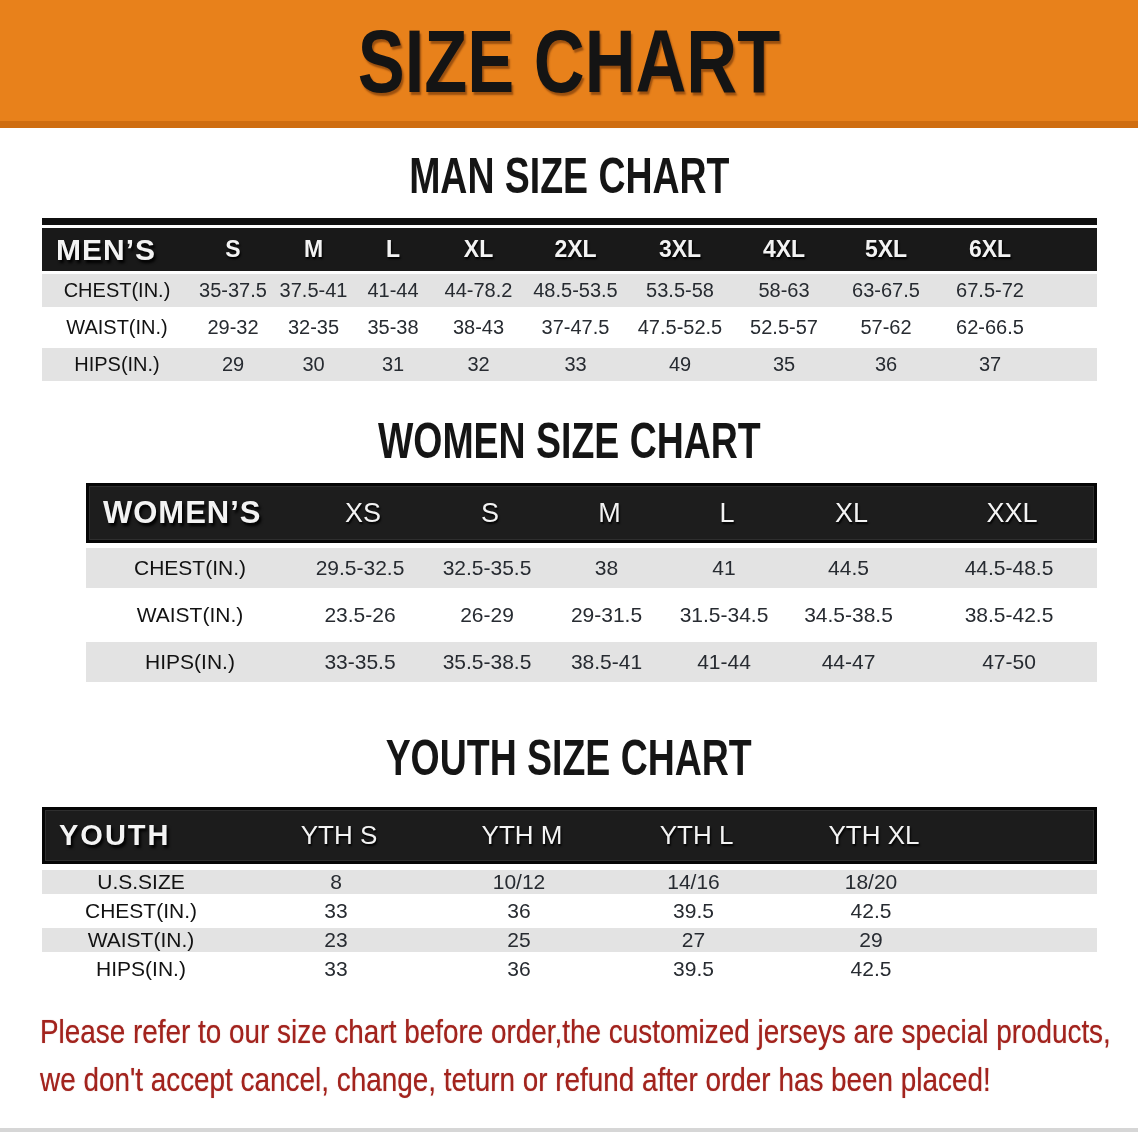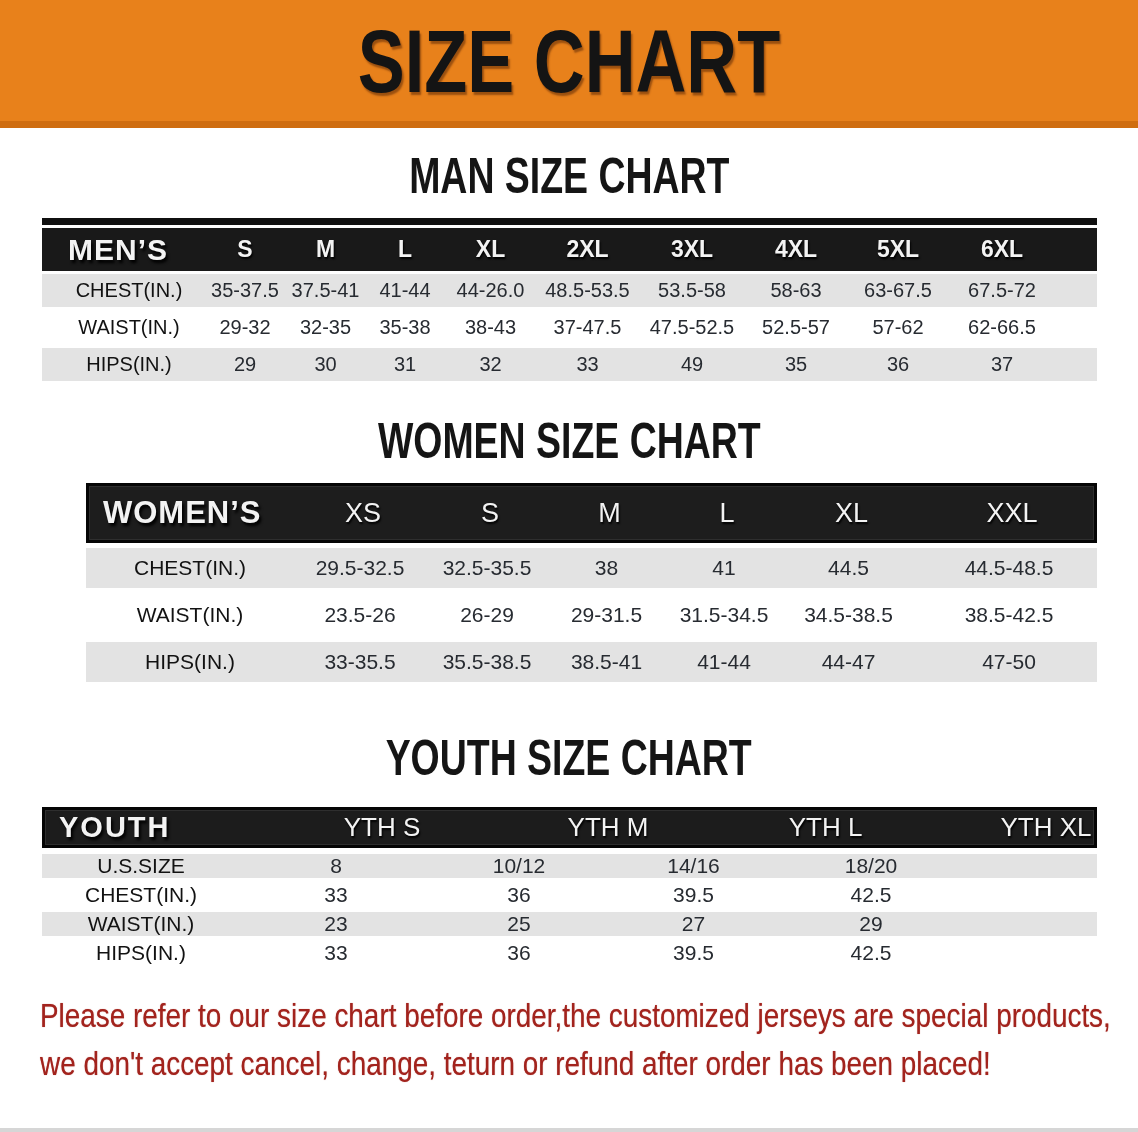--- a/index.html
+++ b/index.html
@@ -22,30 +22,30 @@
   .title-man{margin-top:24px;}
   .title-women{margin-top:36px;}
   .title-youth{margin-top:52px;}
 
   .sizetable{width:1055px;margin-left:42px;}
   .t-men{margin-top:18px;border-top:7px solid #101010;padding-top:3px;}
   .t-women{margin-top:18px;}
   .t-youth{margin-top:25px;}
 
   .grid{display:grid;align-items:center;}
-  .cols-men{grid-template-columns:150px 82px 79px 80px 91px 103px 106px 102px 102px 106px 1fr;padding-left:12px;}
+  .cols-men{grid-template-columns:150px 82px 79px 80px 91px 103px 106px 102px 102px 106px 1fr;}
   .cols-women{grid-template-columns:208px 132px 122px 117px 118px 131px 190px 1fr;margin-left:44px;}
   .cols-youth{grid-template-columns:198px 192px 174px 175px 180px 1fr;}
 
   .band{background:var(--band);color:#f3f3f3;}
   .band-men{height:43px;}
   .band-women{height:60px;border:3px solid var(--band-border);background:#1d1d1d;
     box-shadow:inset 0 0 0 1px #2e2e2e;}
-  .band-youth{height:41px;border:3px solid var(--band-border);background:#1c1c1c;
-    box-shadow:inset 0 0 0 1px #2e2e2e;gap:43px;}
+  .band-youth{height:57px;border:3px solid var(--band-border);background:#1c1c1c;
+    box-shadow:inset 0 0 0 1px #2e2e2e;}
   .corner{font-weight:bold;letter-spacing:1px;padding-left:14px;
     text-shadow:2px 3px 3px #000;white-space:nowrap;}
   .band-men .corner{font-size:30px;}
   .band-women .corner{font-size:31px;}
   .band-youth .corner{font-size:29px;letter-spacing:2px;}
   .colhead{text-align:center;white-space:nowrap;text-shadow:1px 2px 2px #000;}
   .band-men .colhead{font-size:23px;font-weight:bold;}
   .band-women .colhead{font-size:27px;font-weight:normal;}
   .band-youth .colhead{font-size:26px;font-weight:normal;}
 
@@ -95,21 +95,21 @@
       <div class="colhead">5XL</div>
       <div class="colhead">6XL</div>
       <div class="filler"></div>
     </div>
     <div class="tbody-men">
       <div class="grid cols-men trow trow-men gray">
         <div class="rlabel">CHEST(IN.)</div>
         <div class="cell">35-37.5</div>
         <div class="cell">37.5-41</div>
         <div class="cell">41-44</div>
-        <div class="cell">44-26.0</div>
+        <div class="cell">44-78.2</div>
         <div class="cell">48.5-53.5</div>
         <div class="cell">53.5-58</div>
         <div class="cell">58-63</div>
         <div class="cell">63-67.5</div>
         <div class="cell">67.5-72</div>
         <div class="filler"></div>
       </div>
       <div class="grid cols-men trow trow-men">
         <div class="rlabel">WAIST(IN.)</div>
         <div class="cell">29-32</div>

